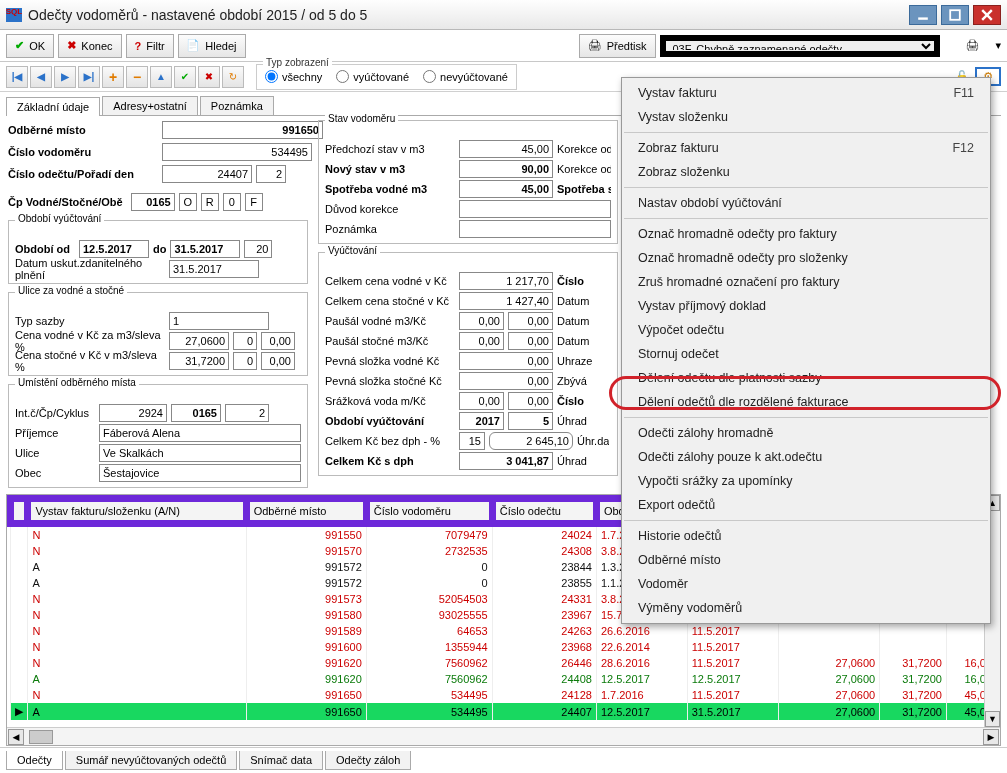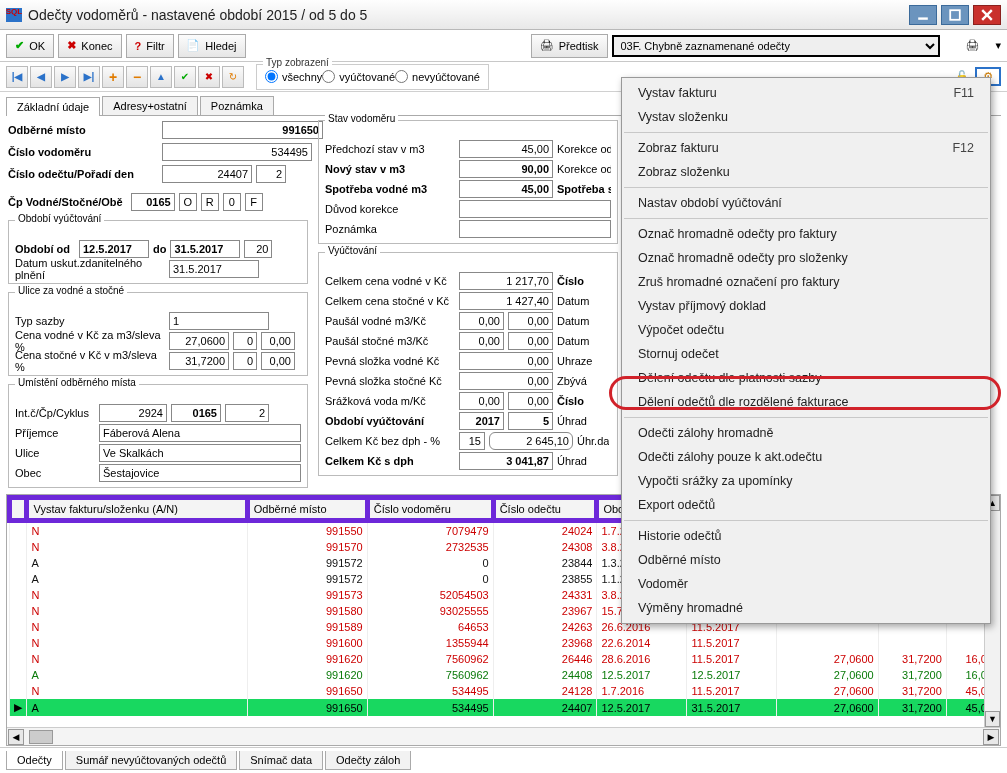--- a/index.html
+++ b/index.html
@@ -15,28 +15,28 @@
     .titlebar .winbtn svg{width:12px;height:12px;}
 
     
     .toolbar { height:32px; border-bottom:1px solid #c8c8c8; display:flex; align-items:center; padding:3px 6px; gap:4px; }
     .btn { height:24px; padding:2px 8px; border:1px solid #aaa; background:linear-gradient(#fcfcfc,#e6e6e6); display:flex; align-items:center; gap:5px; cursor:pointer; font-size:11px; }
     .btn .gl{font-weight:bold;}
     .btn .ok{color:#0a0;}
     .btn .x{color:#c00;}
     .btn .q{color:#c00;}
     .toolbar .spacer{flex:1;}
-    .toolbar .sel{height:22px; width:328px; border:2px solid #000000; font-size:11px; padding:1px 3px;}
+    .toolbar .sel{height:22px; width:280px; border:6px solid #000000; font-size:11px; padding:1px 3px;}
 
     
     .navbar { height:30px; border-bottom:1px solid #d0d0d0; display:flex; align-items:center; padding:2px 6px; gap:2px; }
     .nbtn{ width:22px; height:22px; border:1px solid #bbb; background:linear-gradient(#fafafa,#e4e4e4); display:flex; align-items:center; justify-content:center; cursor:pointer; font-size:10px;}
     .nbtn.blue{color:#2b72c9; font-weight:bold;}
     .nbtn.orange{color:#e07b00; font-weight:bold; font-size:14px;}
-    .radiogrp{ margin-left:10px; border:1px solid #ccc; height:26px; display:flex; align-items:center; padding:0 8px; position:relative;}
+    .radiogrp{ margin-left:10px; border:1px solid #ccc; height:26px; display:flex; align-items:center; padding:0 8px; gap:14px; position:relative;}
     .radiogrp .leg{position:absolute; top:-8px; left:6px; background:#fff; padding:0 3px; font-size:10px; color:#333;}
     .radiogrp label{display:flex; align-items:center; gap:4px; font-size:11px;}
     .radiogrp input{margin:0;}
     .lockrow{margin-left:auto; display:flex; gap:6px; align-items:center;}
 
     
     .tabs { display:flex; border-bottom:1px solid #aaa; margin:4px 6px 0 6px;}
     .tab{padding:3px 10px; border:1px solid #aaa; border-bottom:none; background:#f2f2f2; margin-right:2px; cursor:pointer; font-size:11px;}
     .tab.active{background:#fff; position:relative; top:1px;}
 
@@ -59,21 +59,21 @@
     
     .ctxmenu{ position:absolute; right:16px; top:77px; width:370px; background:#f0f0f0; border:1px solid #999; box-shadow:2px 3px 7px rgba(0,0,0,0.35); z-index:100; padding:3px 0;}
     .ctxmenu .mi{padding:5px 16px; font-size:12.5px; color:#222; cursor:pointer; display:flex; justify-content:space-between;}
     .ctxmenu .sep{height:1px; background:#c8c8c8; margin:3px 2px;}
     .ctxmenu .sc{color:#444;}
     .redcircle{position:absolute; right:6px; top:376px; width:392px; height:34px; border:3px solid #d1222a; border-radius:17px; z-index:101; pointer-events:none;}
 
     
     .tablewrap{ margin:0 6px; border:1px solid #aaa; height:252px; overflow:hidden; position:relative;}
     table{border-collapse:collapse; width:100%; font-size:11px;}
-    th{background:#f4f4f4; border:5px solid #6d28d9; padding:3px 4px; font-weight:normal; text-align:left; position:sticky; top:0;}
+    th{background:#f4f4f4; border:7px solid #6d28d9; padding:3px 4px; font-weight:normal; text-align:left; position:sticky; top:0;}
     td{border-left:1px solid #eee; border-right:1px solid #eee; padding:2px 4px; white-space:nowrap;}
     td.r{text-align:right;}
     tr.rn td{color:#c00;}
     tr.ra td{color:#111;}
     tr.rg td{color:#0a7a0a;}
     tr.hl td{background:#18d860; color:#000;}
     .rowmark{width:12px; text-align:center; color:#000;}
 
     .hscroll{height:18px; border-top:1px solid #ccc; background:#f4f4f4; display:flex; align-items:center;}
     .hscroll .thumb{width:24px;height:14px;background:#ccc; border:1px solid #999; margin-left:4px;}
@@ -410,21 +410,21 @@
   <div class="mi">
       <span>Historie odečtů</span>
     </div>
   <div class="mi">
       <span>Odběrné místo</span>
     </div>
   <div class="mi">
       <span>Vodoměr</span>
     </div>
   <div class="mi">
-      <span>Výměny hromadné</span>
+      <span>Výměny vodoměrů</span>
     </div>
 </div>
 <div class="redcircle"></div>
 
 <div class="tablewrap">
   <table>
     <thead>
         <tr>
       <th class="rowmark"></th>
       <th>Vystav fakturu/složenku (A/N)</th>

